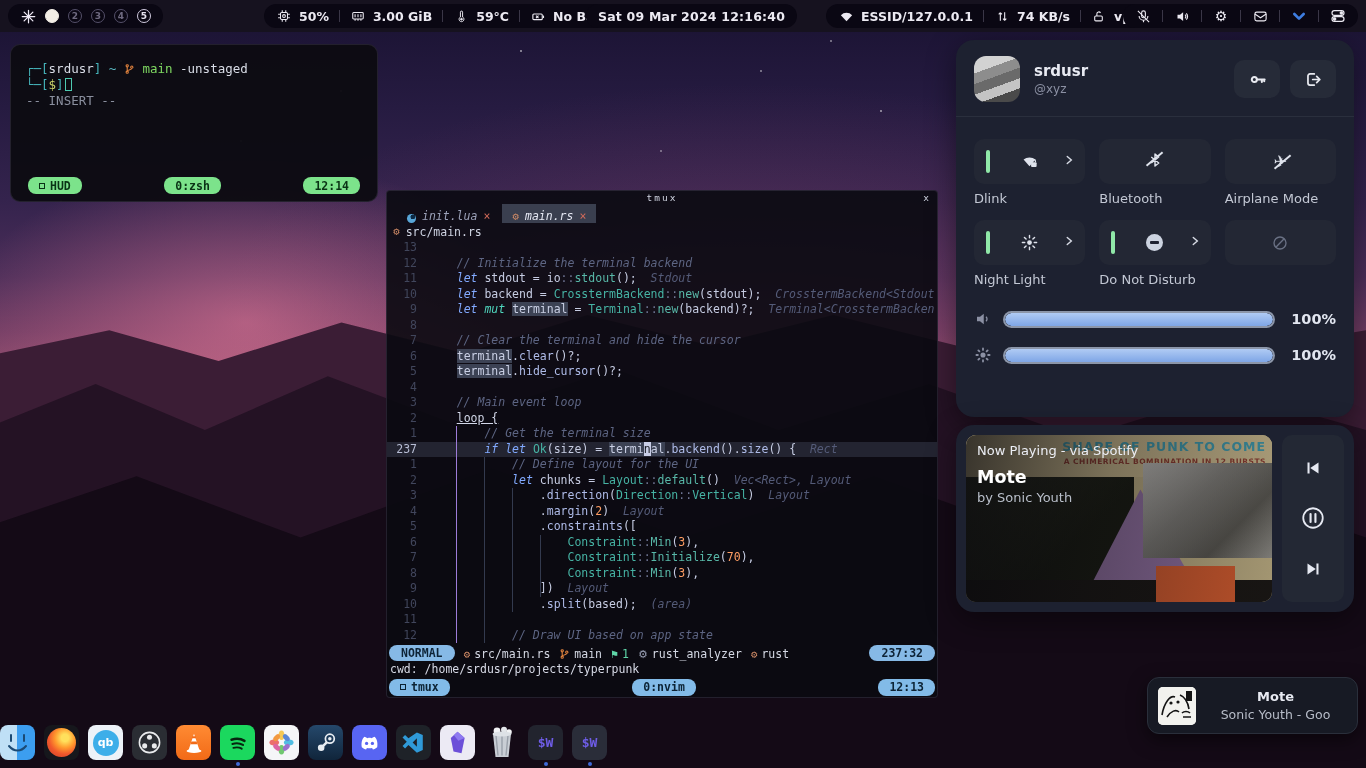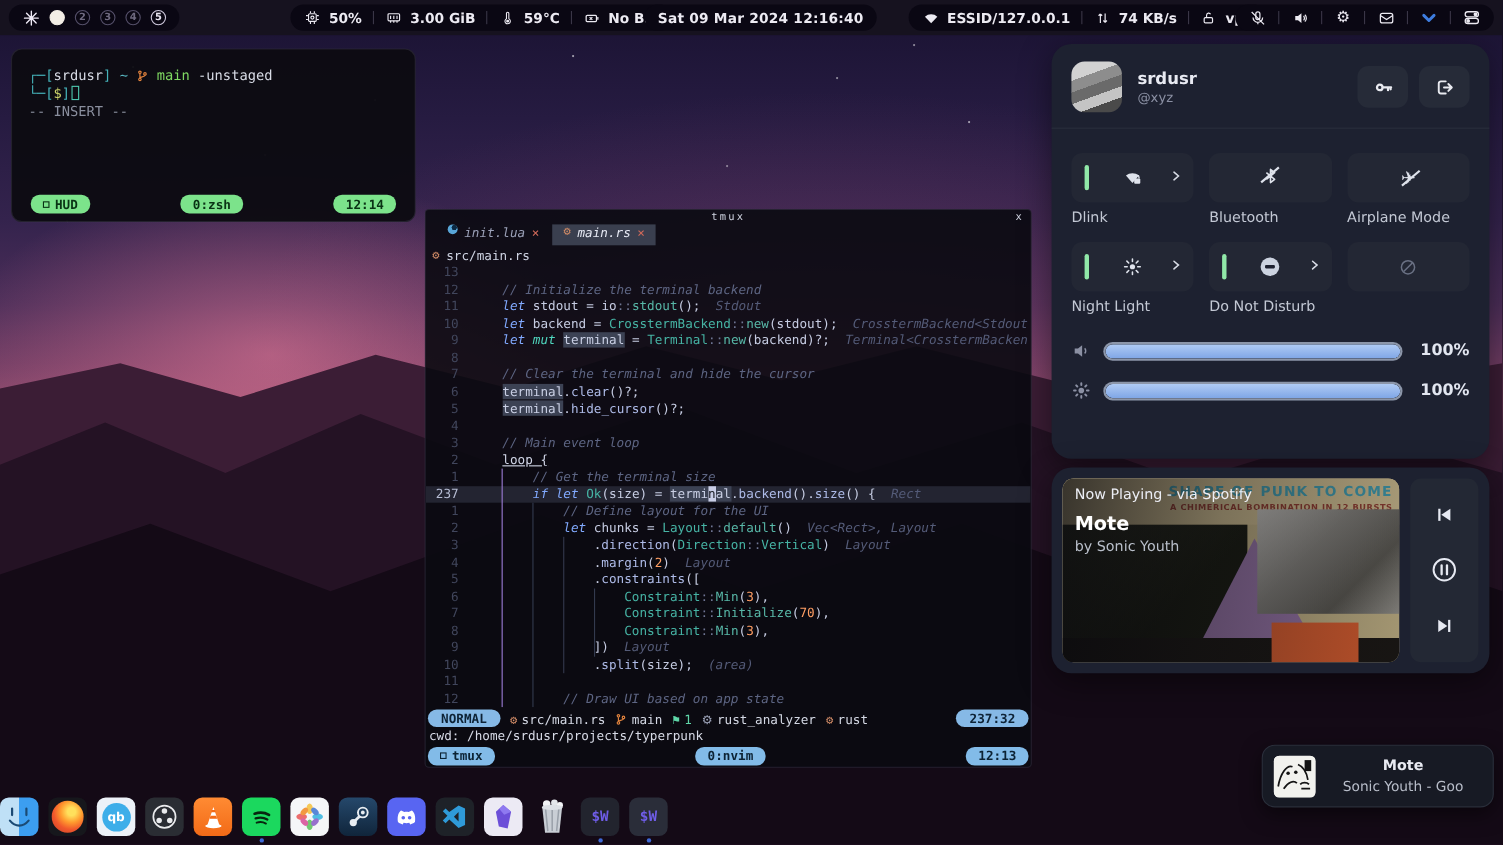--- a/index.html
+++ b/index.html
@@ -51,21 +51,21 @@
   .tpill.green{background:#7ce38b;color:#0a3315}
   .tpill.blue{background:#82bbe8;color:#0c2334}
   .sq{width:6px;height:6px;border:1.5px solid currentColor;display:inline-block}
   
   .edit-win{position:absolute;left:386px;top:190px;width:552px;height:508px;background:rgba(10,10,17,.90);
     border:1px solid rgba(150,140,180,.18);border-radius:4px;z-index:10;font-family:"DejaVu Sans Mono",monospace;color:#c6cce2;overflow:hidden}
   .wt{height:13px;position:relative;font-size:9.5px;color:#cfd3e0}
   .wt .t{position:absolute;left:50%;transform:translateX(-50%);top:1px;letter-spacing:2px}
   .wt .x{position:absolute;right:8px;top:1px}
   .tabline{height:19px;display:flex;align-items:center;padding-left:10px;font-size:11.5px;font-style:italic;gap:2px}
-  .tab{display:flex;align-items:flex-start;gap:6px;height:19px;padding:0 10px;color:#9ba1b8;cursor:pointer}
+  .tab{display:flex;align-items:flex-end;gap:6px;height:19px;padding:0 10px;color:#9ba1b8;cursor:pointer}
   .tab.active{background:#3a3f4f;color:#e6e9f4}
   .tab .cls{color:#d26a5a;font-style:normal}
   .luaicon{width:9px;height:9px;border-radius:50%;background:radial-gradient(circle at 65% 32%,#0b2a44 0 26%,#58a6d8 30%)}
   .o-gear{color:#cf8a66;font-size:11px;font-style:normal}
   .winbar{height:17px;display:flex;align-items:center;gap:6px;padding-left:6px;font-size:11.5px;color:#ced3e2}
   .code{position:relative;height:403px;overflow:hidden}
   .cl{display:flex;height:15.5px;line-height:15.5px;font-size:11.5px;white-space:pre}
   .cl .g{width:30px;text-align:right;color:#41465c;flex:0 0 30px;padding-right:0}
   .cl .ct{padding-left:12px}
   .cl.cur{background:rgba(74,80,100,.38)}
@@ -353,21 +353,21 @@
         <div class="cl cur"><span class="g">237</span><span class="ct"><span class="tk-p">        </span><span class="tk-k">if</span><span class="tk-p"> </span><span class="tk-k">let</span><span class="tk-p"> </span><span class="tk-t">Ok</span><span class="tk-p">(size) = </span><span class="tk-h">termi</span><span class="tk-x">n</span><span class="tk-h">al</span><span class="tk-p">.</span><span class="tk-w">backend</span><span class="tk-p">().</span><span class="tk-w">size</span><span class="tk-p">() {</span><span class="hint">  Rect</span></span></div>
         <div class="cl"><span class="g">1</span><span class="ct"><span class="tk-c">            // Define layout for the UI</span></span></div>
         <div class="cl"><span class="g">2</span><span class="ct"><span class="tk-p">            </span><span class="tk-k">let</span><span class="tk-p"> chunks = </span><span class="tk-t">Layout</span><span class="tk-o">::</span><span class="tk-f">default</span><span class="tk-p">()</span><span class="hint">  Vec&lt;Rect&gt;, Layout</span></span></div>
         <div class="cl"><span class="g">3</span><span class="ct"><span class="tk-p">                .</span><span class="tk-w">direction</span><span class="tk-p">(</span><span class="tk-t">Direction</span><span class="tk-o">::</span><span class="tk-t">Vertical</span><span class="tk-p">)</span><span class="hint">  Layout</span></span></div>
         <div class="cl"><span class="g">4</span><span class="ct"><span class="tk-p">                .</span><span class="tk-w">margin</span><span class="tk-p">(</span><span class="tk-d">2</span><span class="tk-p">)</span><span class="hint">  Layout</span></span></div>
         <div class="cl"><span class="g">5</span><span class="ct"><span class="tk-p">                .</span><span class="tk-w">constraints</span><span class="tk-p">([</span></span></div>
         <div class="cl"><span class="g">6</span><span class="ct"><span class="tk-p">                    </span><span class="tk-t">Constraint</span><span class="tk-o">::</span><span class="tk-f">Min</span><span class="tk-p">(</span><span class="tk-d">3</span><span class="tk-p">),</span></span></div>
         <div class="cl"><span class="g">7</span><span class="ct"><span class="tk-p">                    </span><span class="tk-t">Constraint</span><span class="tk-o">::</span><span class="tk-f">Initialize</span><span class="tk-p">(</span><span class="tk-d">70</span><span class="tk-p">),</span></span></div>
         <div class="cl"><span class="g">8</span><span class="ct"><span class="tk-p">                    </span><span class="tk-t">Constraint</span><span class="tk-o">::</span><span class="tk-f">Min</span><span class="tk-p">(</span><span class="tk-d">3</span><span class="tk-p">),</span></span></div>
         <div class="cl"><span class="g">9</span><span class="ct"><span class="tk-p">                ])</span><span class="hint">  Layout</span></span></div>
-        <div class="cl"><span class="g">10</span><span class="ct"><span class="tk-p">                .</span><span class="tk-w">split</span><span class="tk-p">(size);</span><span class="hint">  (area)</span></span></div>
+        <div class="cl"><span class="g">10</span><span class="ct"><span class="tk-p">                .</span><span class="tk-w">split</span><span class="tk-p">(based);</span><span class="hint">  (area)</span></span></div>
         <div class="cl"><span class="g">11</span><span class="ct"></span></div>
         <div class="cl"><span class="g">12</span><span class="ct"><span class="tk-c">            // Draw UI based on app state</span></span></div>
       </div>
     <div class="guide gp"></div>
     <div class="guide gg1"></div>
     <div class="guide gg2"></div>
     <div class="guide gg3"></div>
   </div>
   <div class="statusline">
     <span class="spill">NORMAL</span>

